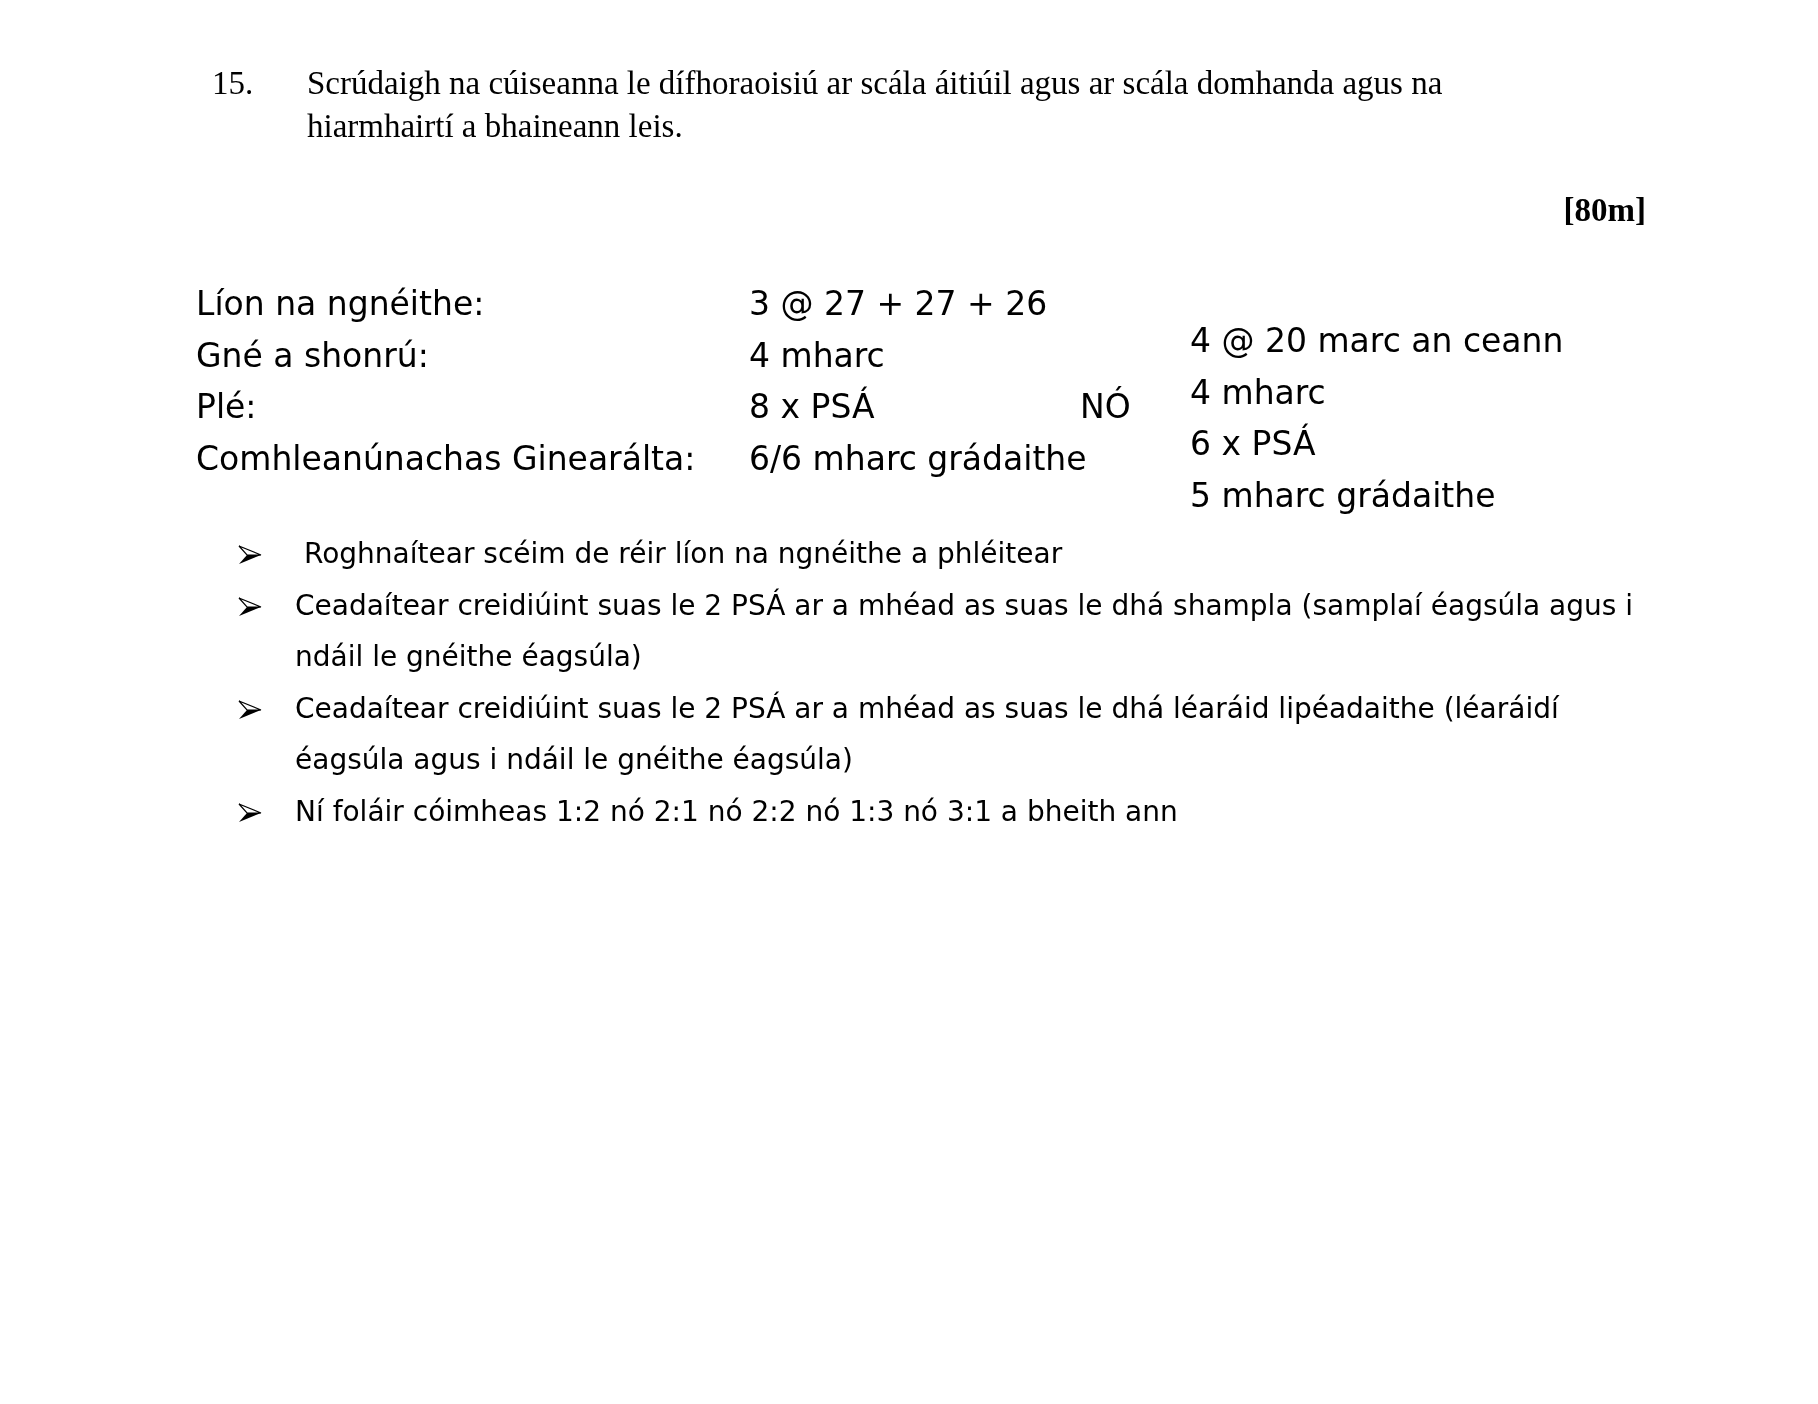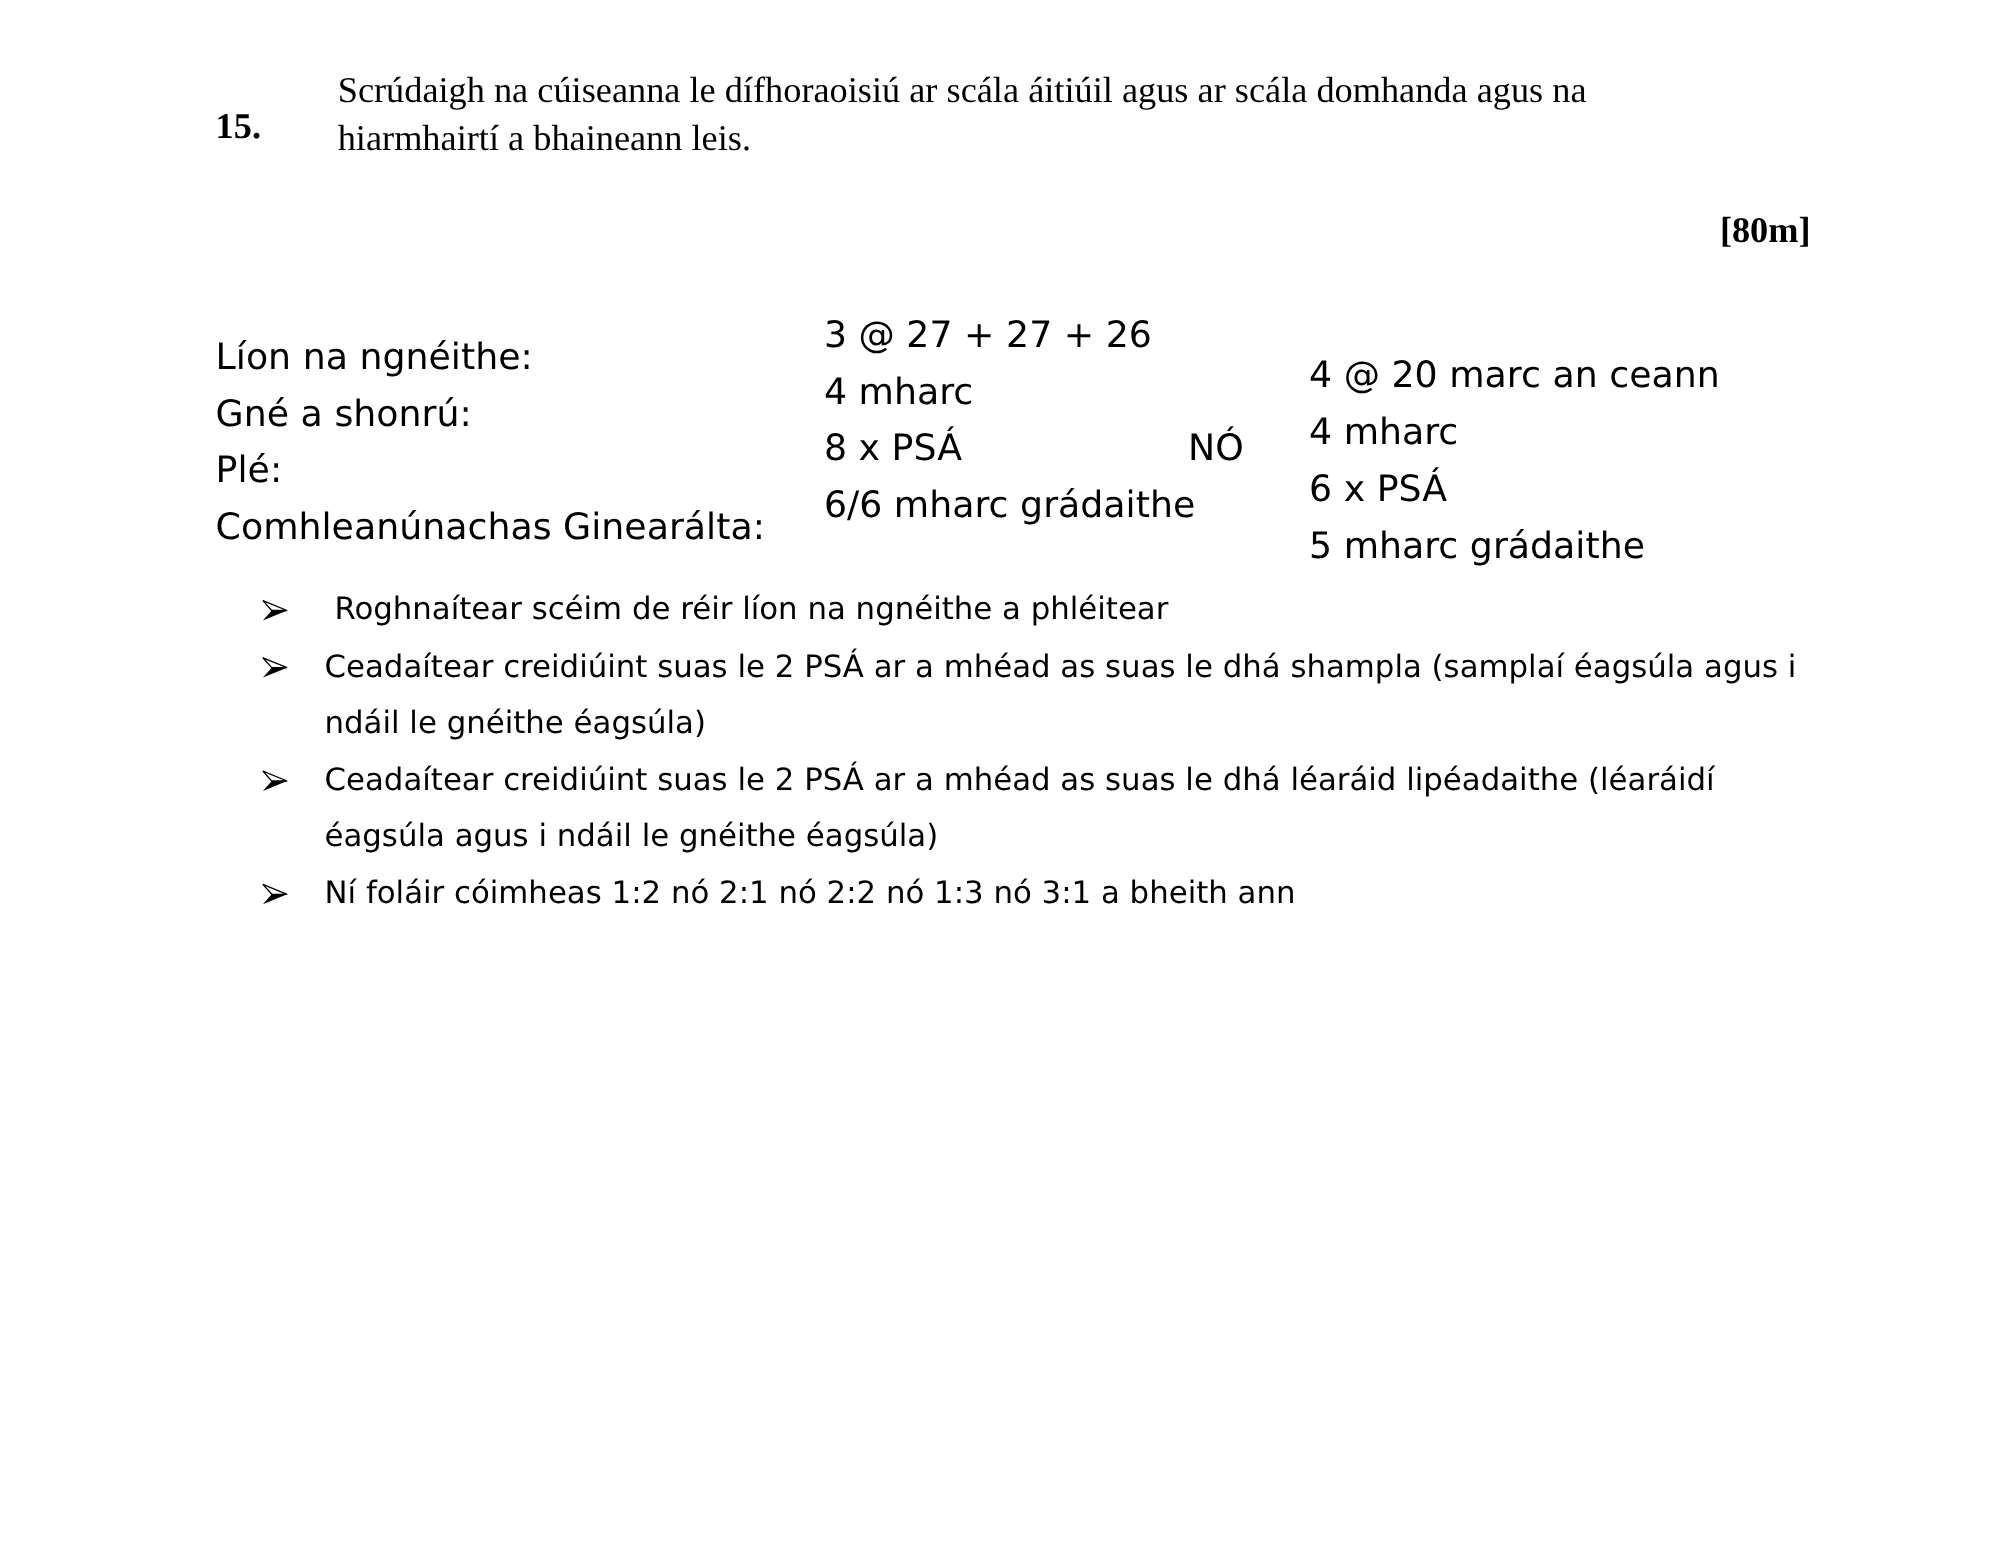--- a/index.html
+++ b/index.html
@@ -18,24 +18,23 @@
       position: absolute;
       left: 196px;
       top: 62px;
       width: 1400px;
       font-family: "Liberation Serif", "DejaVu Serif", serif;
       font-size: 33px;
       line-height: 43px;
     }
     .q-number {
       position: absolute;
-      left: 0;
+      left: 16px;
       top: 0;
-      font-weight: bold;
-      margin-top: 32px;
+      font-weight: normal;
     }
     .q-text {
       position: absolute;
       left: 111px;
       top: 0;
       width: 1260px;
     }
     .marks {
       position: absolute;
       right: 172px;
@@ -54,21 +53,21 @@
     }
     .scheme-row {
       position: relative;
       height: 51.5px;
       white-space: nowrap;
     }
     .scheme-row span {
       position: absolute;
       top: 0;
     }
-    .col-label { left: 0; margin-top: 20px; }
+    .col-label { left: 0; }
     .col-a { left: 553px; text-align: right; }
     .col-or { left: 884px; }
     .col-b { left: 994px; margin-top: 37px; }
     .notes {
       position: absolute;
       left: 238px;
       top: 528px;
       width: 1400px;
       font-family: "DejaVu Sans", "Liberation Sans", sans-serif;
       font-size: 28px;

